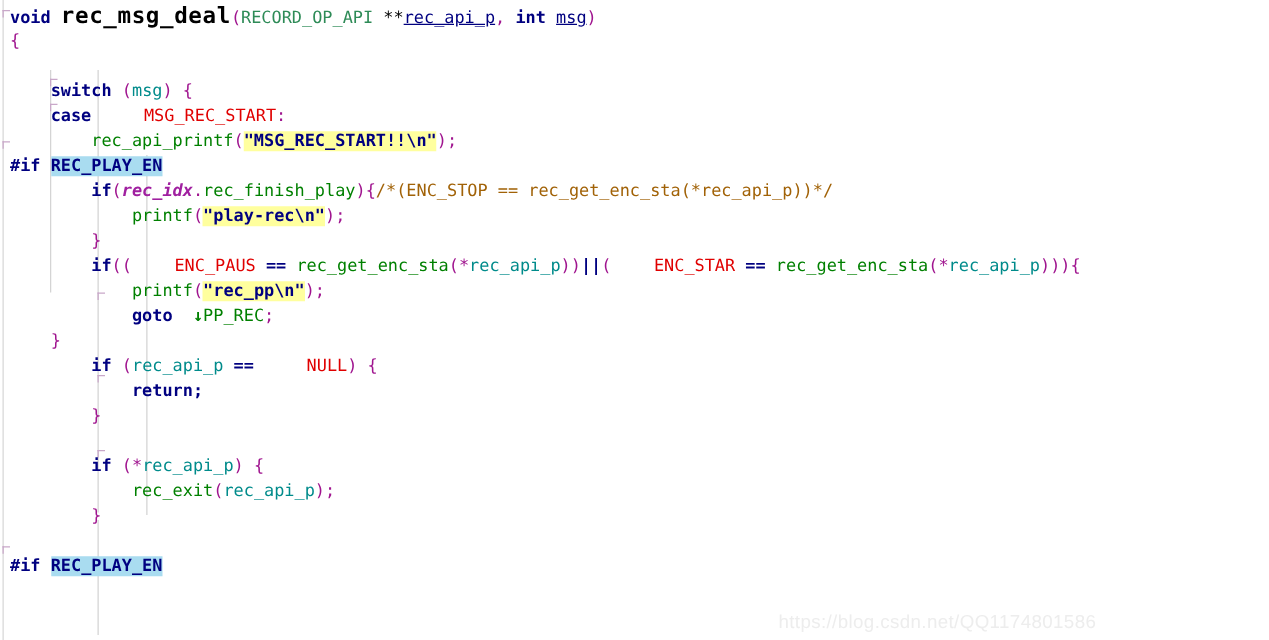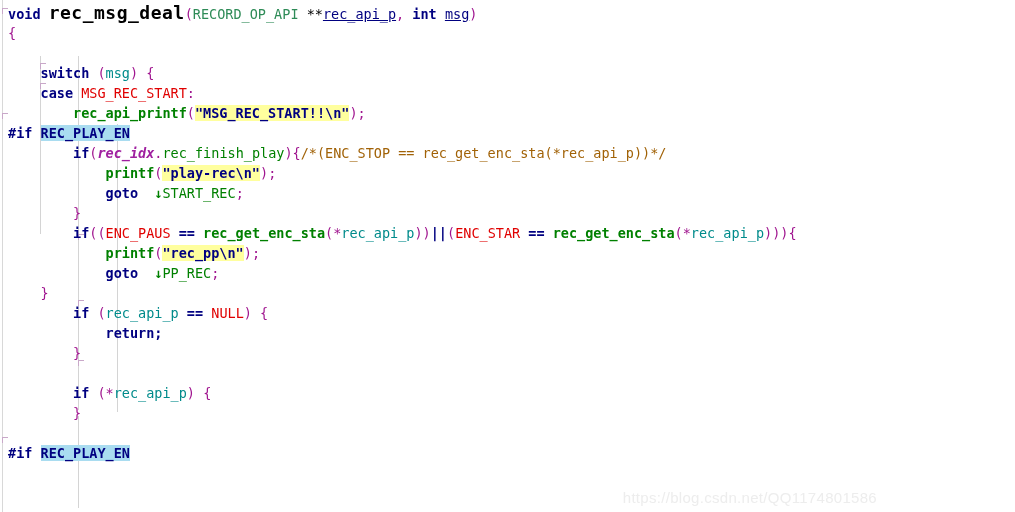--- a/index.html
+++ b/index.html
@@ -42,22 +42,22 @@
     white-space: pre;
     padding-left: 8px;
     letter-spacing: 0px;
   }
   
   .kw      { color: #000080; font-weight: bold; }      
   .fnname  { color: #000000; font-weight: bold; font-size: 18px; letter-spacing: 0.5px; }
   .type    { color: #2e8b57; }                          
   .param   { color: #000080; text-decoration: underline; }
   .var     { color: #008b8b; }                          
-  .macro   { color: #e00000; }                          
-  .func    { color: #008000; font-weight: bold; text-align: right; }       
+  .macro   { color: #e00000; margin-left: 34px; }                          
+  .func    { color: #008000; font-weight: normal; text-align: right; }       
   .memb    { color: #008000; }                          
   .italicvar { color: #a020a0; font-style: italic; font-weight: bold; }
   .str     { color: #000080; font-weight: bold; }
   .punc    { color: #a0158f; }                          
   .op      { color: #000080; font-weight: bold; }
   .pre     { color: #000080; font-weight: bold; }       
   .cmt     { color: #a16207; }                          
   .label   { color: #008000; }                          
   .arrow   { color: #008000; font-weight: bold; }
   .plain   { color: #000000; }
@@ -127,21 +127,20 @@
 
     <div class="line"><span class="plain">        </span><span class="func">rec_api_printf</span><span class="punc">(</span><span class="str hl-str">"MSG_REC_START!!\n"</span><span class="punc">);</span></div>
 
     <div class="line"><span class="pre">#if</span><span class="plain"> </span><span class="pre hl-sym">REC_PLAY_EN</span></div>
 
     <div class="line"><span class="plain">        </span><span class="kw">if</span><span class="punc">(</span><span class="italicvar">rec_idx</span><span class="punc">.</span><span class="memb">rec_finish_play</span><span class="punc">)</span><span class="punc">{</span><span class="cmt">/*(ENC_STOP == rec_get_enc_sta(*rec_api_p))*/</span></div>
 
 
     <div class="line"><span class="plain">            </span><span class="func">printf</span><span class="punc">(</span><span class="str hl-str">"play-rec\n"</span><span class="punc">);</span></div>
 
-    <div class="line"><span class="plain">            </span><span class="kw">goto</span><span class="plain">  </span><span class="arrow">↓</span><span class="label">START_REC</span><span class="punc">;</span></div>
 
     <div class="line"><span class="plain">        </span><span class="punc">}</span></div>
 
 
     <div class="line"><span class="plain">        </span><span class="kw">if</span><span class="punc">((</span><span class="macro">ENC_PAUS</span><span class="op"> == </span><span class="func">rec_get_enc_sta</span><span class="punc">(*</span><span class="var">rec_api_p</span><span class="punc">))</span><span class="op">||</span><span class="punc">(</span><span class="macro">ENC_STAR</span><span class="op"> == </span><span class="func">rec_get_enc_sta</span><span class="punc">(*</span><span class="var">rec_api_p</span><span class="punc">))</span><span class="punc">){</span></div>
 
     <div class="line"><span class="plain">            </span><span class="func">printf</span><span class="punc">(</span><span class="str hl-str">"rec_pp\n"</span><span class="punc">);</span></div>
 
     <div class="line"><span class="plain">            </span><span class="kw">goto</span><span class="plain">  </span><span class="arrow">↓</span><span class="label">PP_REC</span><span class="punc">;</span></div>
 
@@ -150,20 +149,21 @@
     <div class="line"><span class="plain">        </span><span class="kw">if</span><span class="plain"> </span><span class="punc">(</span><span class="var">rec_api_p</span><span class="op"> == </span><span class="macro">NULL</span><span class="punc">)</span><span class="plain"> </span><span class="punc">{</span></div>
 
     <div class="line"><span class="plain">            </span><span class="kw">return;</span></div>
 
     <div class="line"><span class="plain">        </span><span class="punc">}</span></div>
 
     <div class="line"> </div>
 
     <div class="line"><span class="plain">        </span><span class="kw">if</span><span class="plain"> </span><span class="punc">(*</span><span class="var">rec_api_p</span><span class="punc">)</span><span class="plain"> </span><span class="punc">{</span></div>
 
+    <div class="line"><span class="plain">            </span><span class="func">rec_exit</span><span class="punc">(</span><span class="var">rec_api_p</span><span class="punc">);</span></div>
 
     <div class="line"><span class="plain">        </span><span class="punc">}</span></div>
 
     <div class="line"> </div>
 
     <div class="line"><span class="pre">#if</span><span class="plain"> </span><span class="pre hl-sym">REC_PLAY_EN</span></div>
 
   </div>
 
   <div class="watermark">https://blog.csdn.net/QQ1174801586</div>

